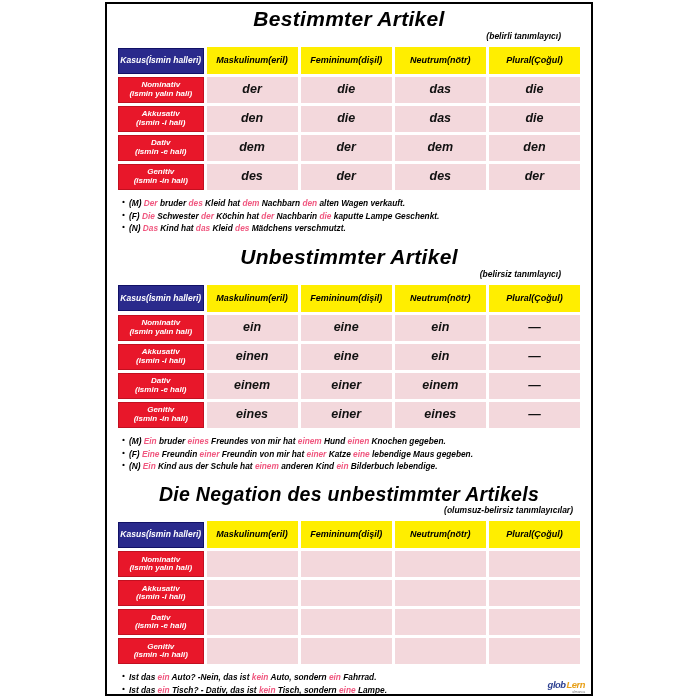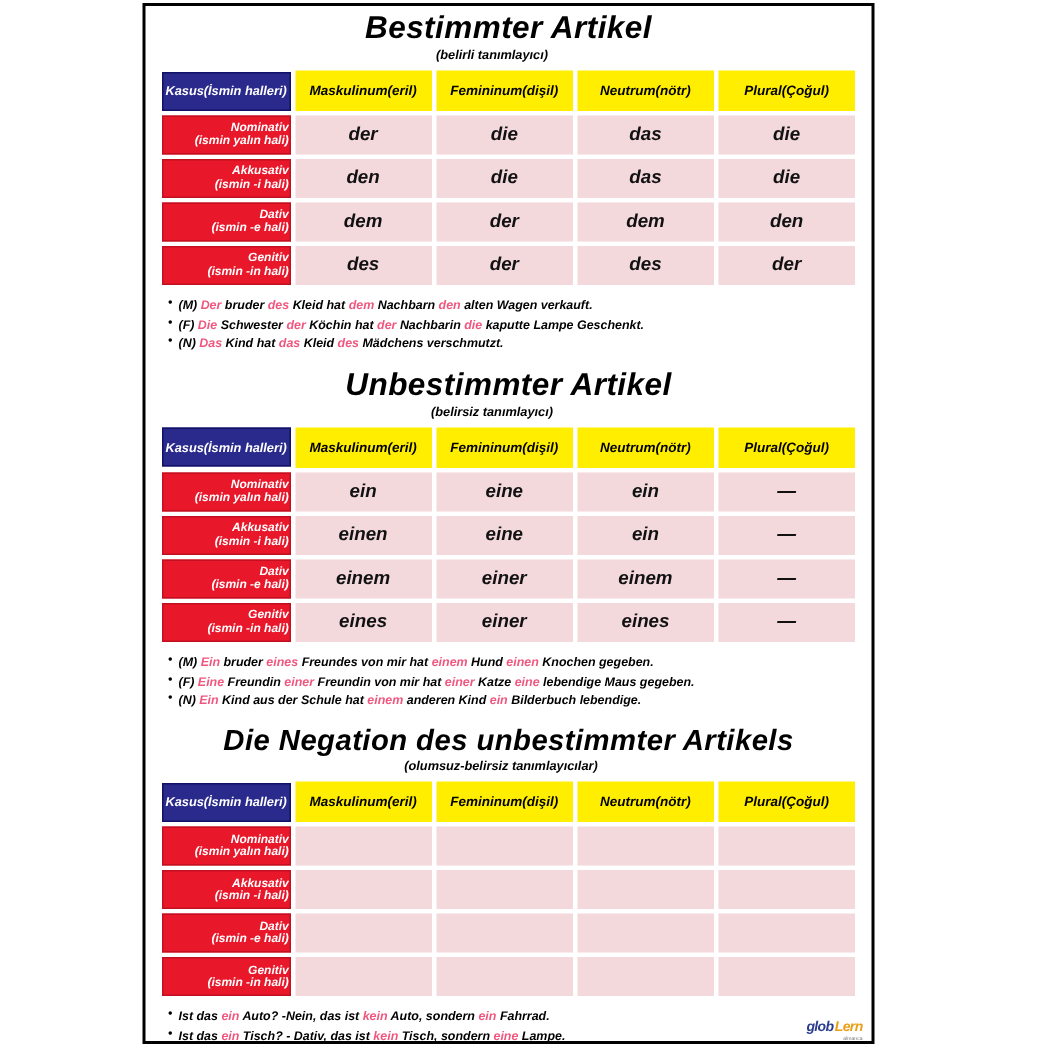--- a/index.html
+++ b/index.html
@@ -8,21 +8,21 @@
     background: #ffffff;
     width: 700px;
     height: 700px;
     overflow: hidden;
   }
   body {
     font-family: "Liberation Sans", sans-serif;
   }
   .poster {
     position: absolute;
-    left: 95px;
+    left: 105px;
     top: 2px;
     width: 488px;
     height: 694px;
     border: 2px solid #000000;
     background: #ffffff;
     box-sizing: border-box;
     overflow: hidden;
   }
   .section {
     padding: 0 8px;
@@ -44,20 +44,21 @@
   }
   .title-main.small {
     font-size: 19.5px;
   }
   .title-sub {
     font-size: 8.5px;
     font-weight: bold;
     font-style: italic;
     color: #000000;
     margin-top: 1px;
+    text-align: right;
     padding-right: 22px;
   }
   .title-sub.center-right {
     padding-right: 10px;
   }
 
   
   .grid {
     width: 100%;
     border-collapse: separate;
@@ -98,21 +99,20 @@
   }
   .rowlabel {
     background: #e8172a;
     color: #ffffff;
     height: 26px;
     font-size: 8px;
     font-weight: bold;
     font-style: italic;
     border: 1px solid #c21020;
     flex-direction: column;
-    align-items: flex-end;
   }
   .datacell {
     background: #f3d8dc;
     height: 26px;
     font-size: 12.5px;
     font-weight: bold;
     font-style: italic;
     color: #111111;
   }
   .datacell.empty {

